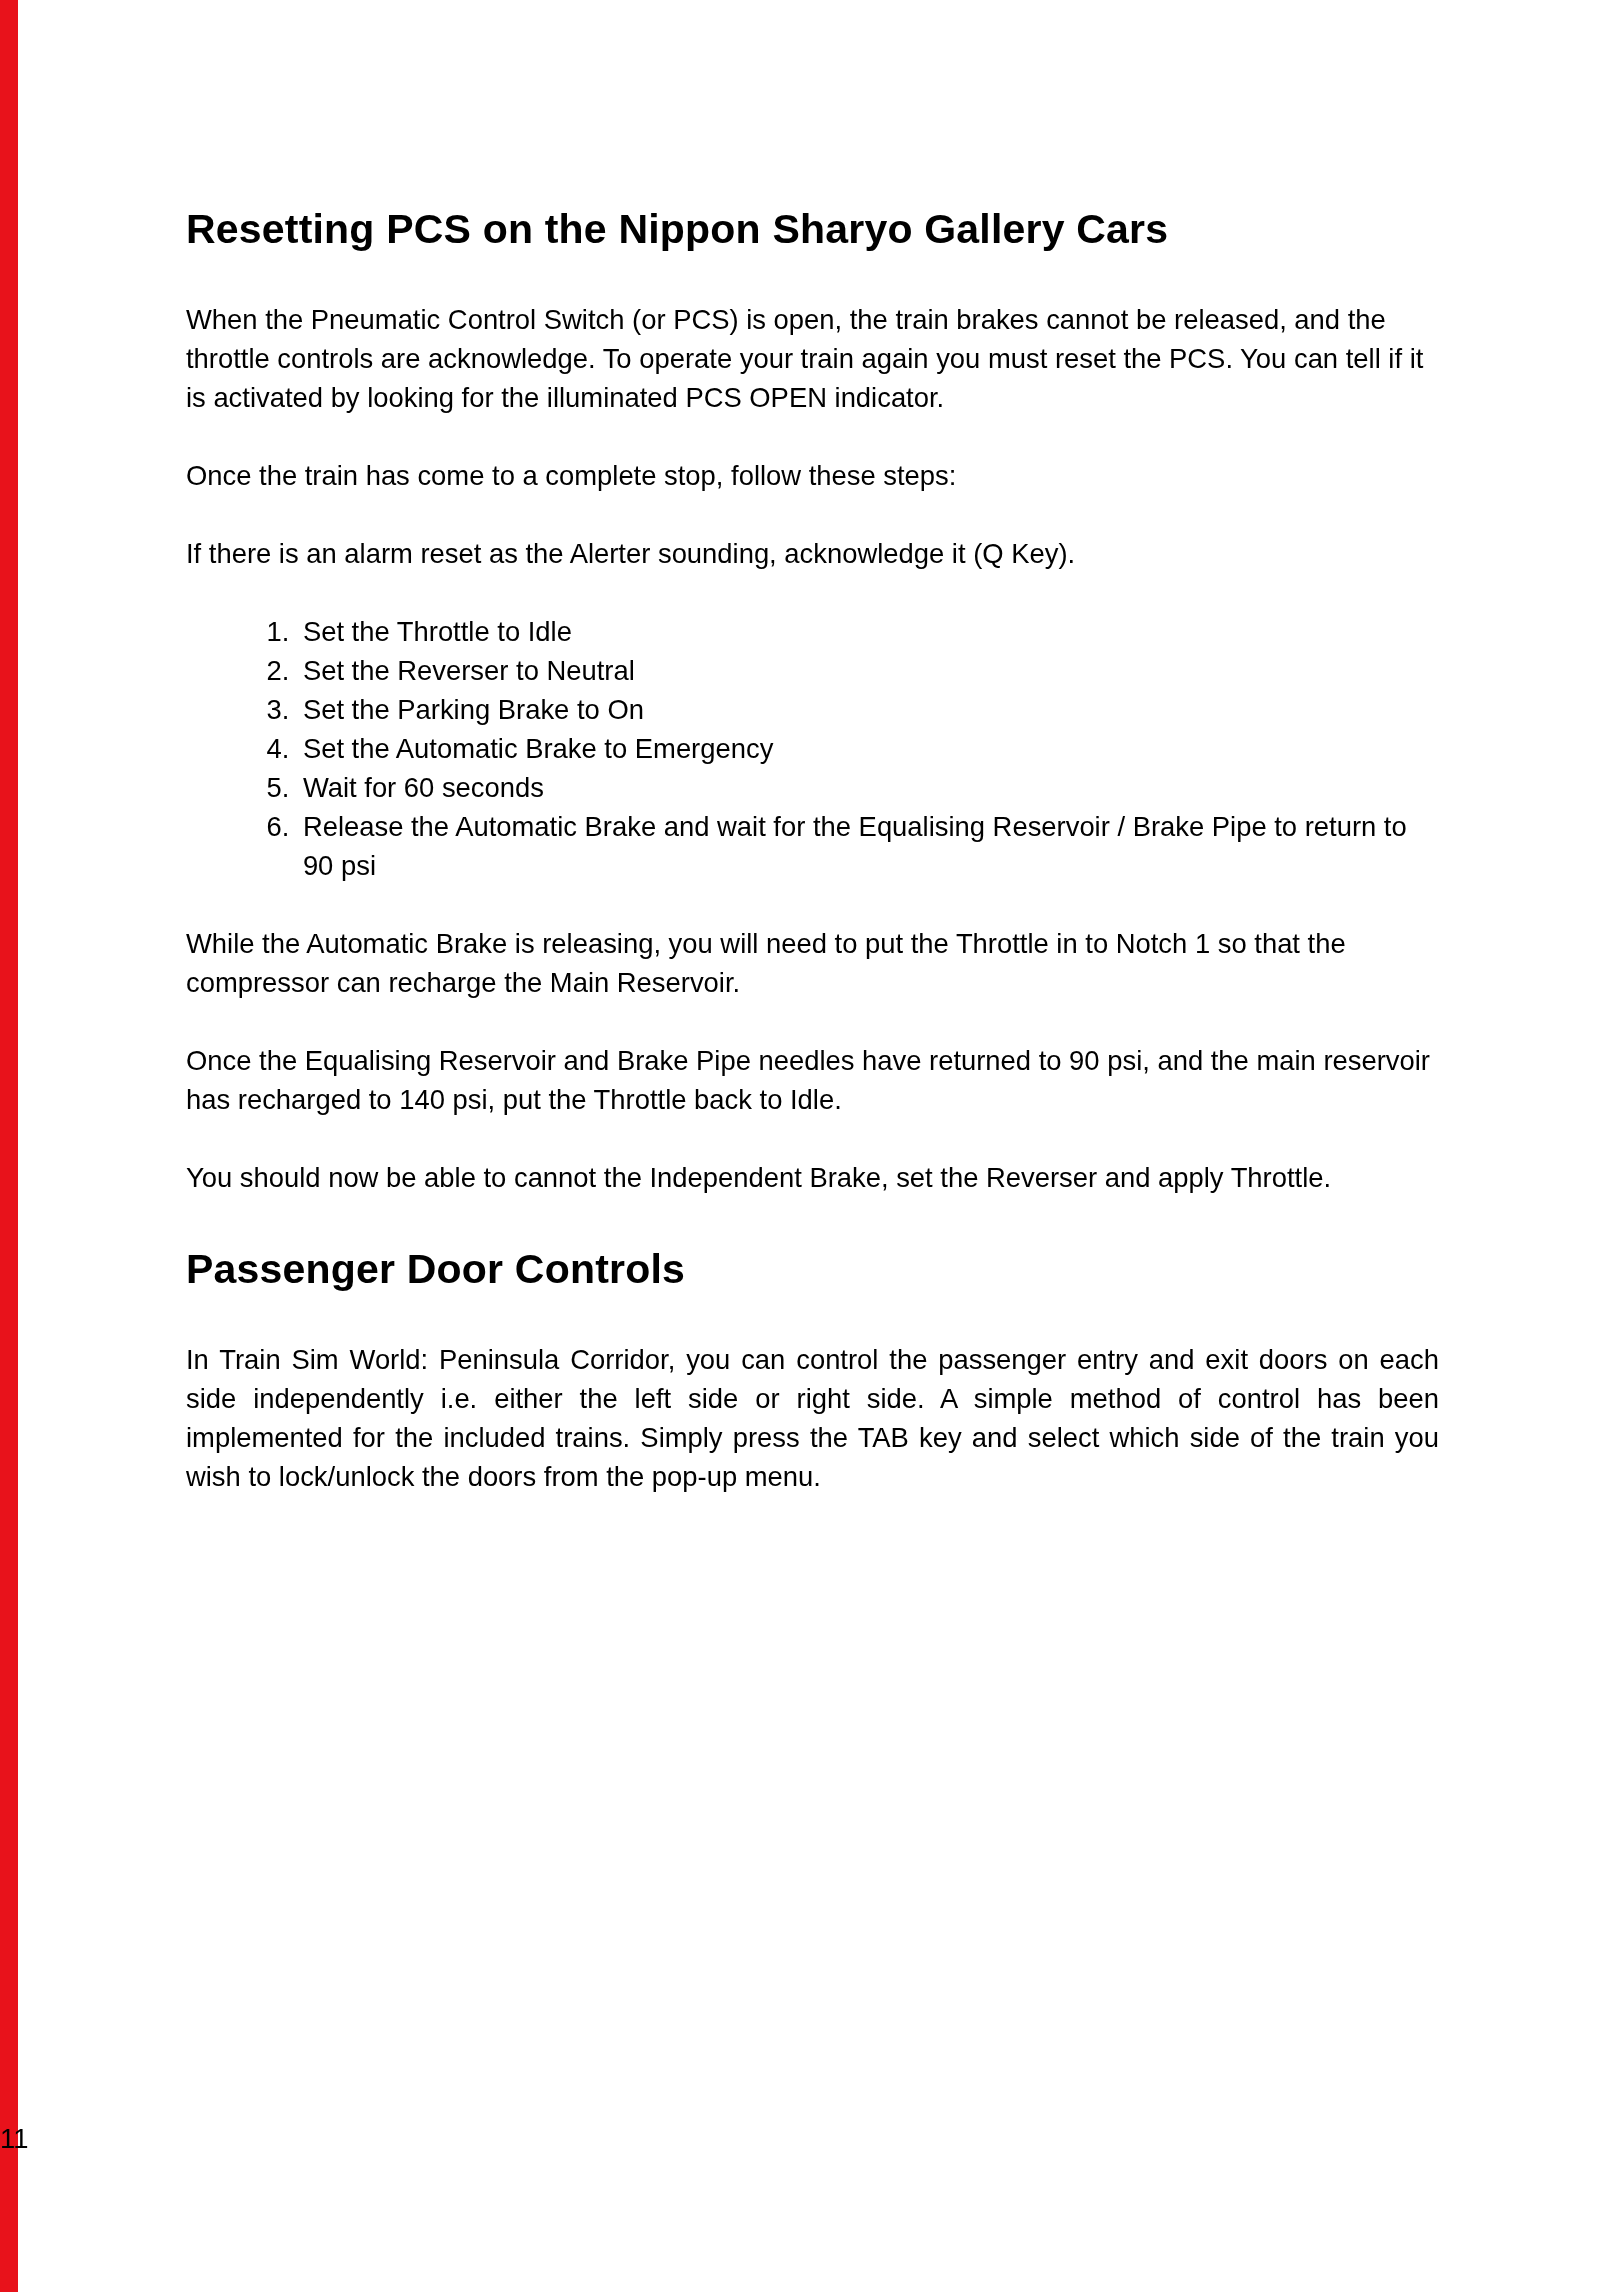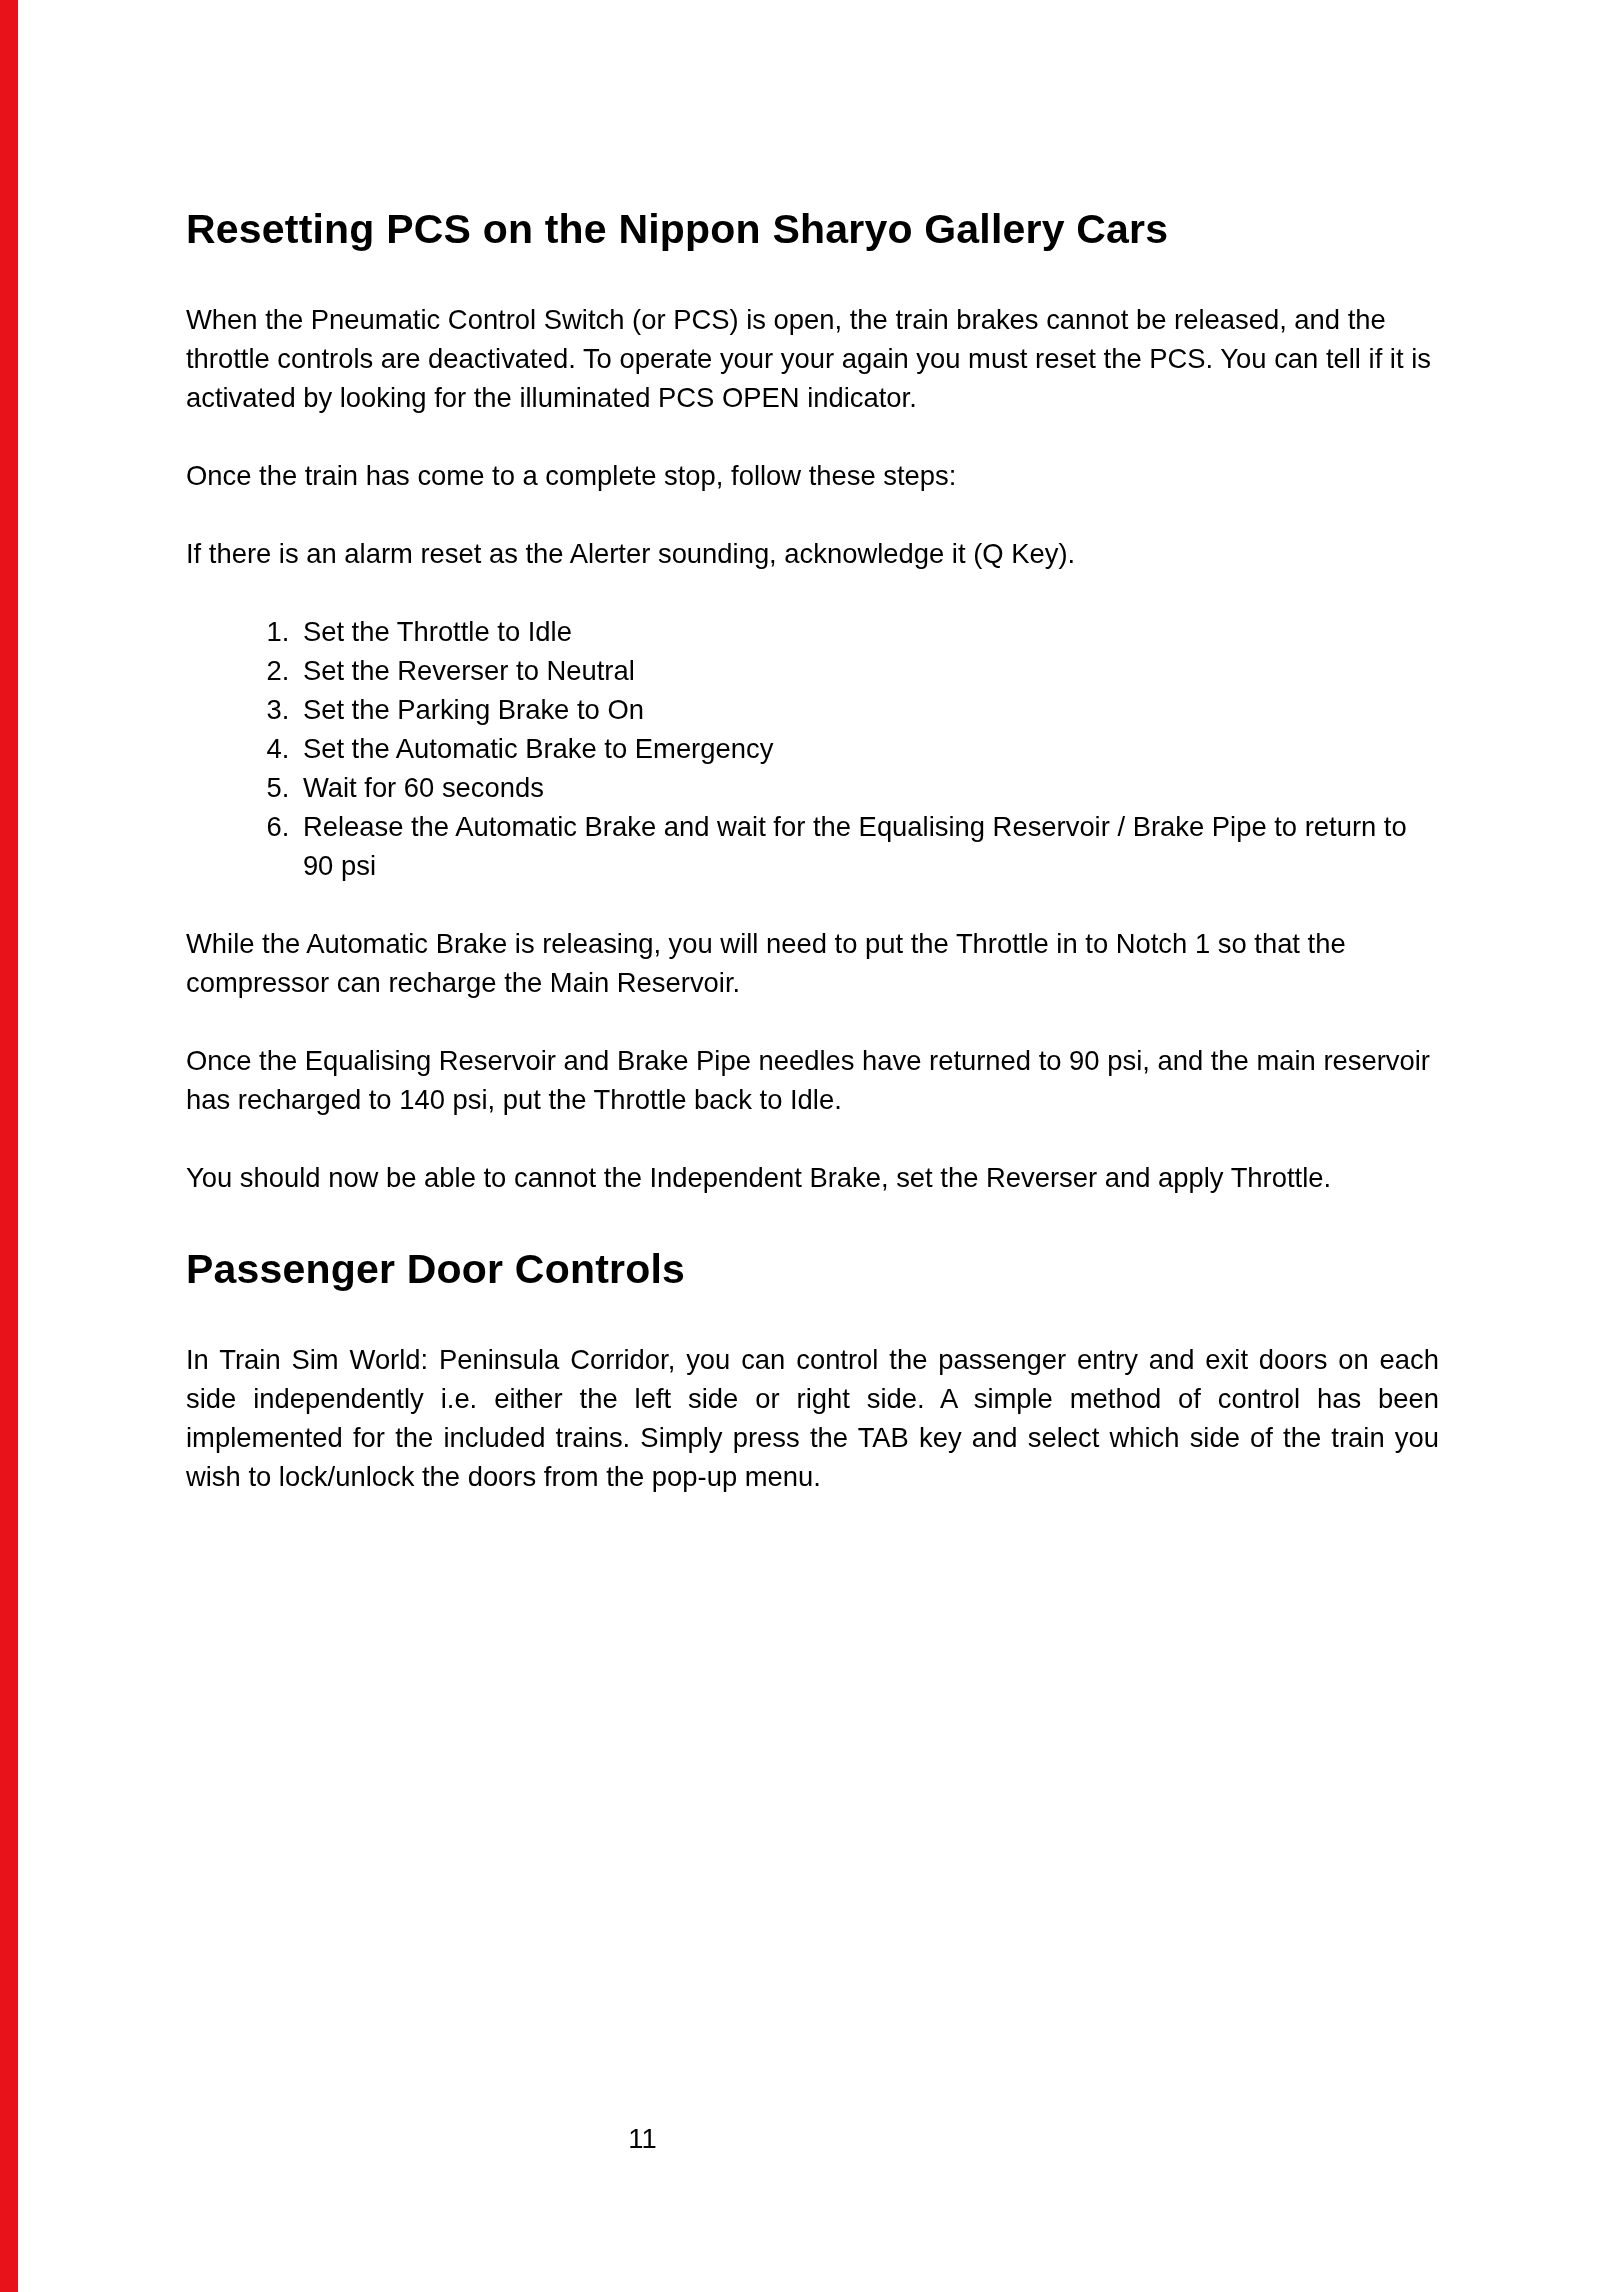--- a/index.html
+++ b/index.html
@@ -54,37 +54,37 @@
   ol.steps li {
     font-size: 27.4px;
     line-height: 39px;
     padding-left: 5.9px;
   }
   .page-footer {
     position: absolute;
     left: 0;
     width: 1285px;
     top: 2119px;
-    text-align: center;
+    text-align: left;
     font-size: 27.4px;
     line-height: 39px;
   }
 </style>
 </head>
 <body>
 
 <div class="page">
 
   <div class="edge-stripe" style="background:#e8121b"></div>
 
   <div class="content">
 
     <h1>Resetting PCS on the Nippon Sharyo Gallery Cars</h1>
 
-    <p>When the Pneumatic Control Switch (or PCS) is open, the train brakes cannot be released, and the throttle controls are deactivated. To operate your your again you must reset the PCS. You can tell if it is activated by looking for the illuminated PCS OPEN indicator.</p>
+    <p>When the Pneumatic Control Switch (or PCS) is open, the train brakes cannot be released, and the throttle controls are acknowledge. To operate your train again you must reset the PCS. You can tell if it is activated by looking for the illuminated PCS OPEN indicator.</p>
 
     <p>Once the train has come to a complete stop, follow these steps:</p>
 
     <p>If there is an alarm reset as the Alerter sounding, acknowledge it (Q Key).</p>
 
     <ol class="steps">
       <li>Set the Throttle to Idle</li>
       <li>Set the Reverser to Neutral</li>
       <li>Set the Parking Brake to On</li>
       <li>Set the Automatic Brake to Emergency</li>

